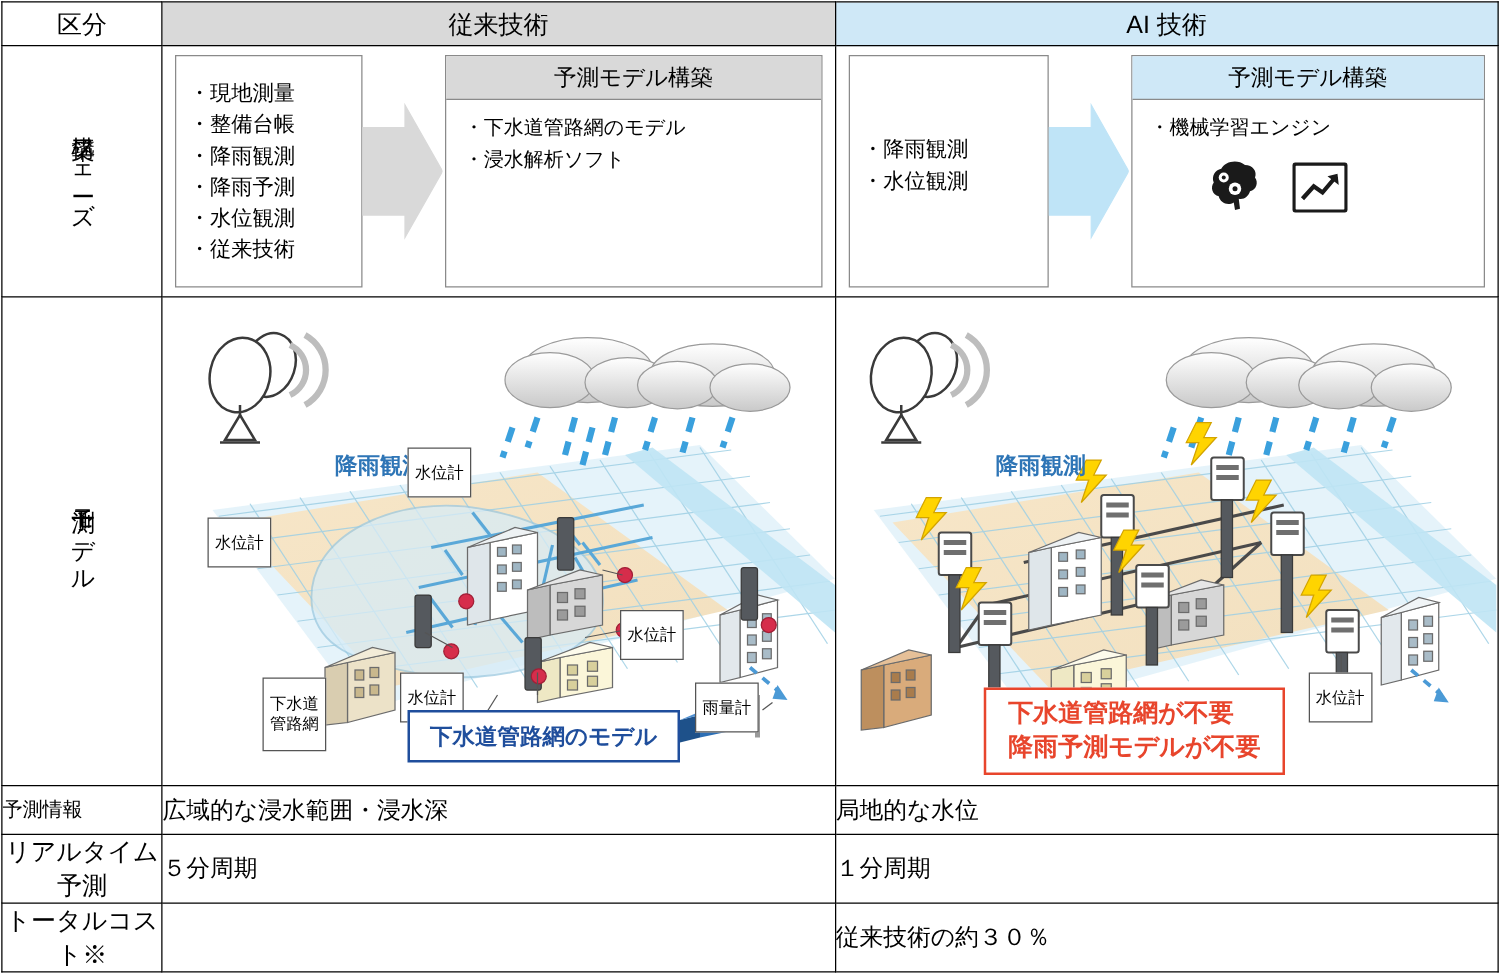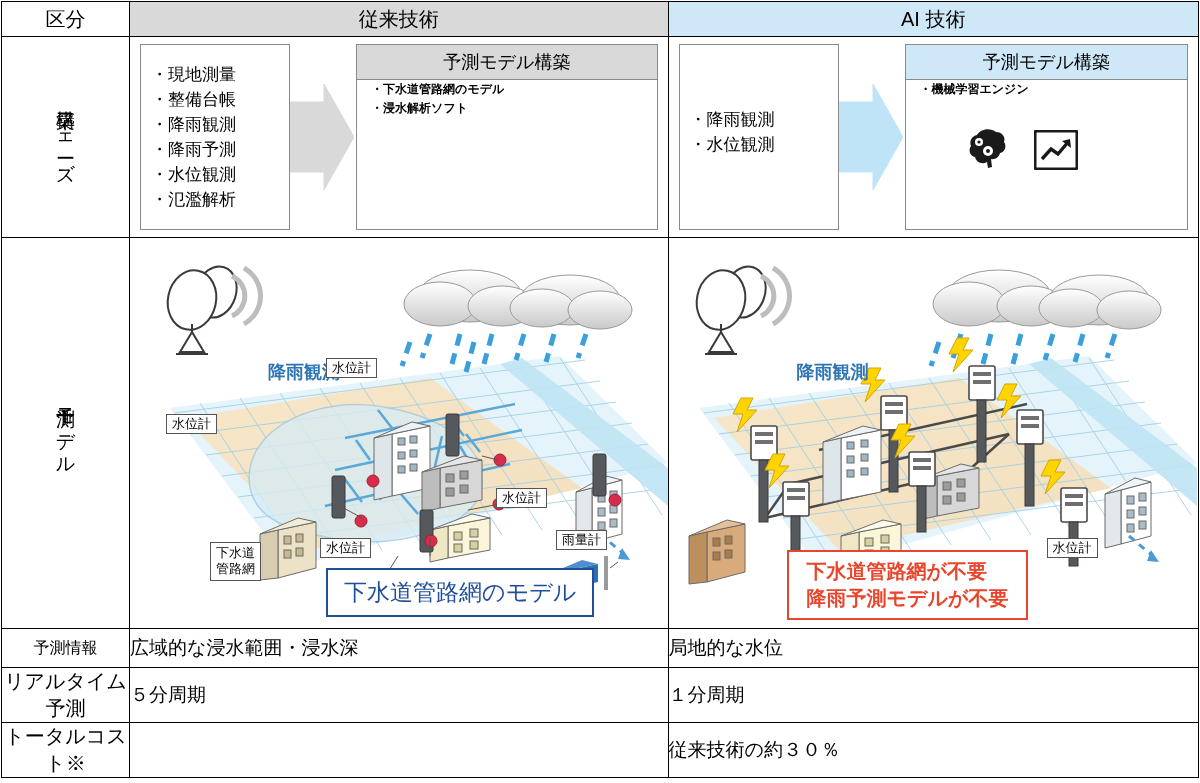--- a/index.html
+++ b/index.html
@@ -105,26 +105,25 @@
   .model-title {
     height: 34px;
     line-height: 34px;
     text-align: center;
     font-size: 18px;
     border-bottom: 1px solid #8a8a8a;
   }
   .model-title.conv { background: #d9d9d9; }
   .model-title.ai { background: #cfe8f7; }
   .model-body {
-    padding: 0 14px;
-    font-size: 12px;
+    padding: 10px 14px;
+    font-size: 16px;
     line-height: 1.6;
     flex: 1 1 auto;
     position: relative;
-    font-weight: bold;
   }
   .ai-icons {
     position: absolute;
     left: 60px;
     top: 46px;
     display: flex;
     gap: 22px;
     align-items: flex-end;
   }
 
@@ -136,39 +135,39 @@
     height: 390px;
     overflow: hidden;
   }
   .illus svg { position: absolute; left: 0; top: 0; }
 
   .tag {
     position: absolute;
     border: 1px solid #555;
     background: #fff;
     font-size: 13px;
-    padding: 2px 5px;
+    padding: 12px 5px;
     white-space: nowrap;
     line-height: 1.1;
   }
   .tag2 { line-height: 1.25; }
   .label-blue {
     position: absolute;
     color: #2e75b6;
     font-size: 18px;
     font-weight: bold;
     white-space: nowrap;
   }
   .callout {
     position: absolute;
     border: 2px solid #1f4e9c;
     background: #ffffff;
     color: #1f4e9c;
-    font-weight: normal;
-    font-size: 23px;
+    font-weight: bold;
+    font-size: 18px;
     padding: 7px 16px;
     white-space: nowrap;
   }
   .callout-red {
     position: absolute;
     border: 2px solid #e8452c;
     background: #ffffff;
     color: #e8452c;
     font-weight: bold;
     font-size: 20px;
@@ -179,21 +178,21 @@
   }
 
   
   .row-text {
     font-size: 19px;
     padding: 6px 12px;
     height: 38px;
   }
   .cat-small {
     font-size: 16px;
-    text-align: center;
+    text-align: left;
   }
   .cat-smaller {
     font-size: 20px;
     text-align: center;
   }
   .bullet-line { white-space: nowrap; }
 </style>
 </head>
 <body>
 
@@ -217,21 +216,21 @@
         <span class="cat-vertical">構築フェーズ</span>
       </td>
       <td class="phase-cell">
         <div class="phase-inner">
           <div class="box inputs-box">
             <div class="bullet-line">・現地測量</div>
             <div class="bullet-line">・整備台帳</div>
             <div class="bullet-line">・降雨観測</div>
             <div class="bullet-line">・降雨予測</div>
             <div class="bullet-line">・水位観測</div>
-            <div class="bullet-line">・氾濫解析</div>
+            <div class="bullet-line">・従来技術</div>
           </div>
           <div class="arrow">
             <svg width="64" height="110" viewBox="0 0 64 110">
               <polygon points="0,20 34,20 34,2 64,55 34,108 34,90 0,90" fill="#d9d9d9" stroke="#d9d9d9"></polygon>
             </svg>
           </div>
           <div class="box model-box">
             <div class="model-title conv">予測モデル構築</div>
             <div class="model-body">
               <div>・下水道管路網のモデル</div>
@@ -471,21 +470,21 @@
               <polygon points="492,310 500,322 488,321" fill="#4b9ad6" stroke="none"></polygon>
             </g>
           </svg>
 
           <div class="label-blue" style="left:138px; top:122px;">降雨観測</div>
           <div class="tag" style="left:196px; top:120px;">水位計</div>
           <div class="tag" style="left:36px; top:176px;">水位計</div>
           <div class="tag" style="left:366px; top:250px;">水位計</div>
           <div class="tag" style="left:190px; top:300px;">水位計</div>
           <div class="tag tag2" style="left:80px; top:304px; text-align:center;">下水道<br>管路網</div>
-          <div class="tag" style="left:426px; top:292px;text-align:right;">雨量計</div>
+          <div class="tag" style="left:426px; top:308px;text-align:right;">雨量計</div>
           <div class="callout" style="left:196px; top:330px;">下水道管路網のモデル</div>
         </div>
       </td>
 
       <td class="illus-cell">
         <div class="illus">
           <svg width="530" height="390" viewBox="0 0 530 390">
             <defs>
               <linearGradient id="cloudg2" x1="0" y1="0" x2="0" y2="1">
                 <stop offset="0" stop-color="#ffffff"></stop>

